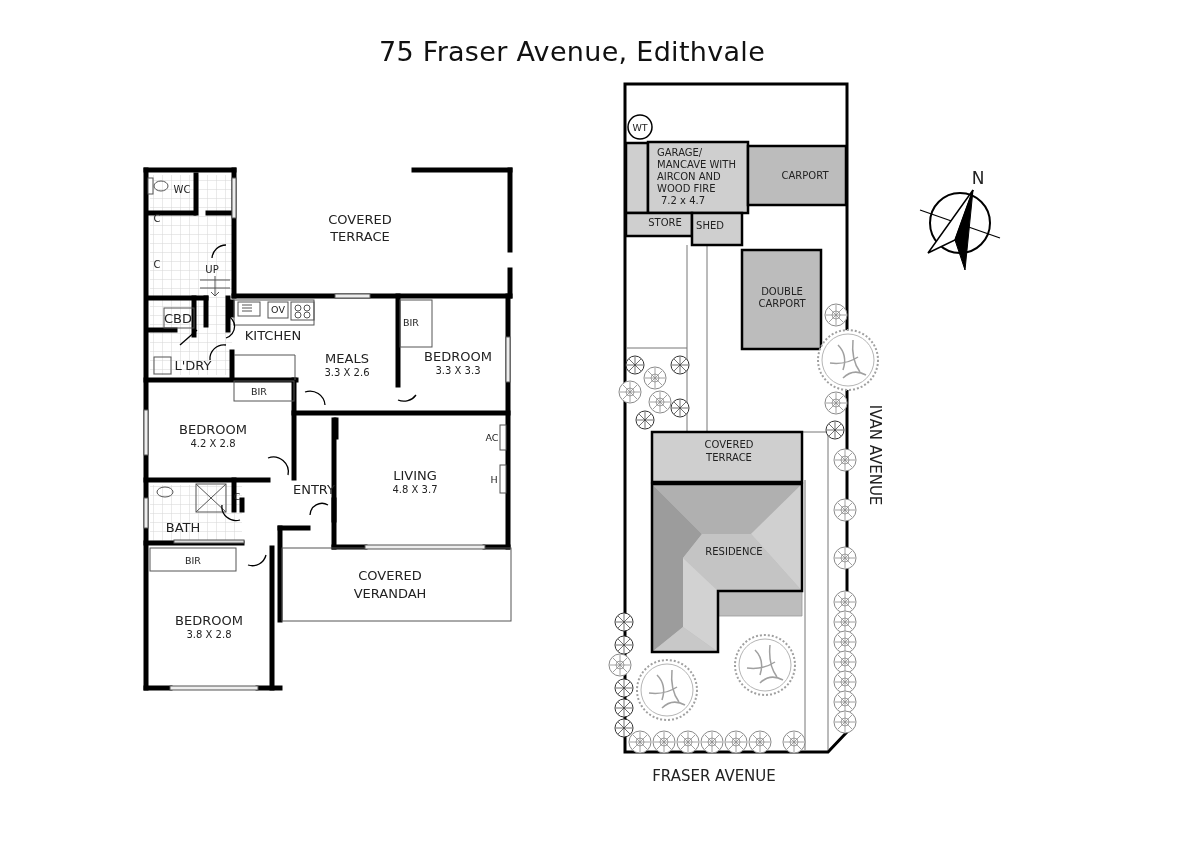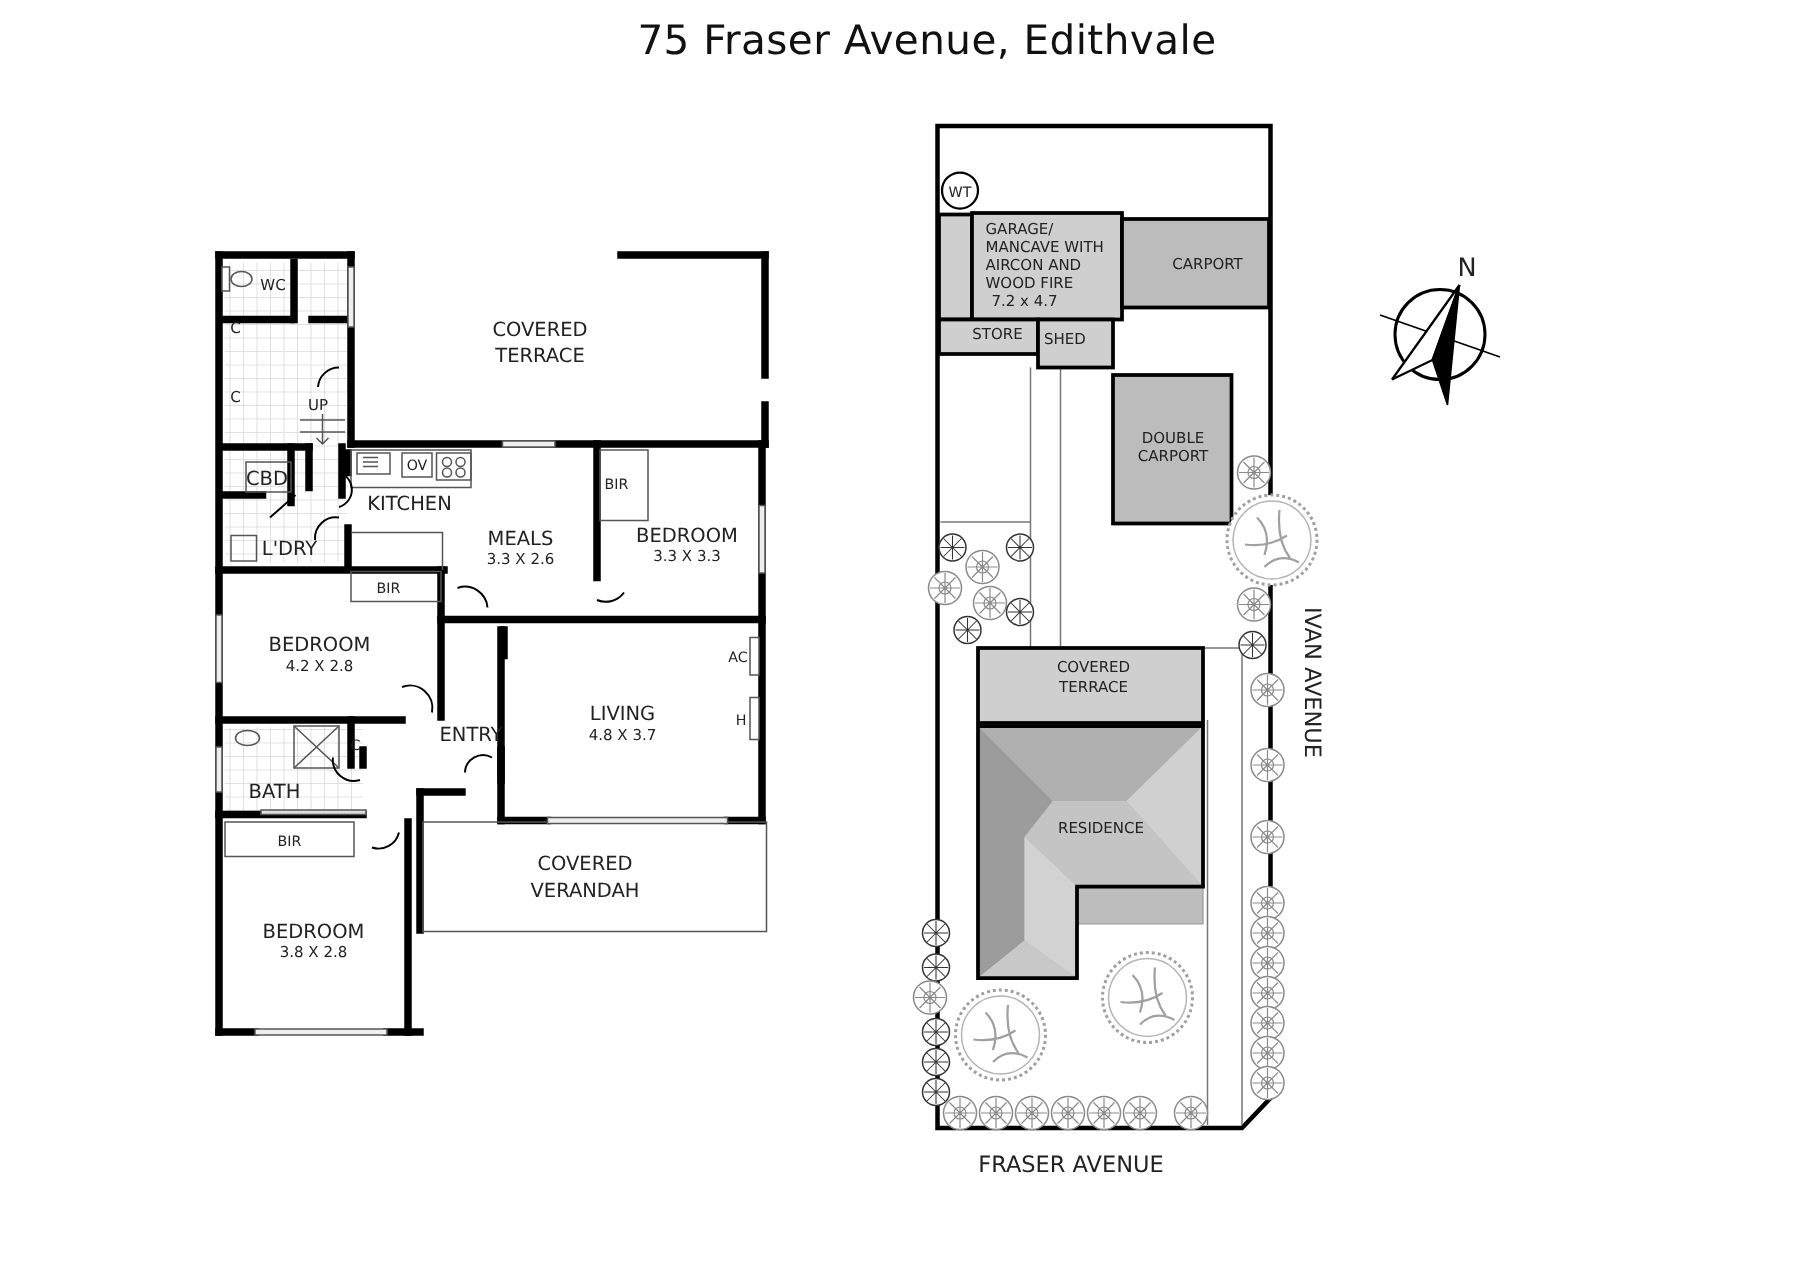--- a/index.html
+++ b/index.html
@@ -1,17 +1,17 @@
 <!DOCTYPE html>
 <html><head>
 <meta charset="utf-8">
 <style>
   html, body { margin:0; padding:0; background:#ffffff; }
   body { width:1200px; height:848px; position:relative; overflow:hidden; font-family:"DejaVu Sans", sans-serif; color:#222; }
-  .title { position:absolute; left:0; width:1144px; top:12px; text-align:center; font-size:27px; font-weight:normal; letter-spacing:0.3px; color:#111;padding-left:46px; }
+  .title { position:absolute; left:0; width:1144px; top:36px; text-align:center; font-size:27px; font-weight:normal; letter-spacing:0.3px; color:#111; }
   svg { position:absolute; left:0; top:0; }
   .lbl { font-family:"DejaVu Sans", sans-serif; fill:#222; }
   .t13 { font-size:13px; }
   .t10 { font-size:10px; }
   .t9 { font-size:9.5px; }
   .street { font-size:15px; fill:#222; }
 </style>
 </head>
 <body>
 

